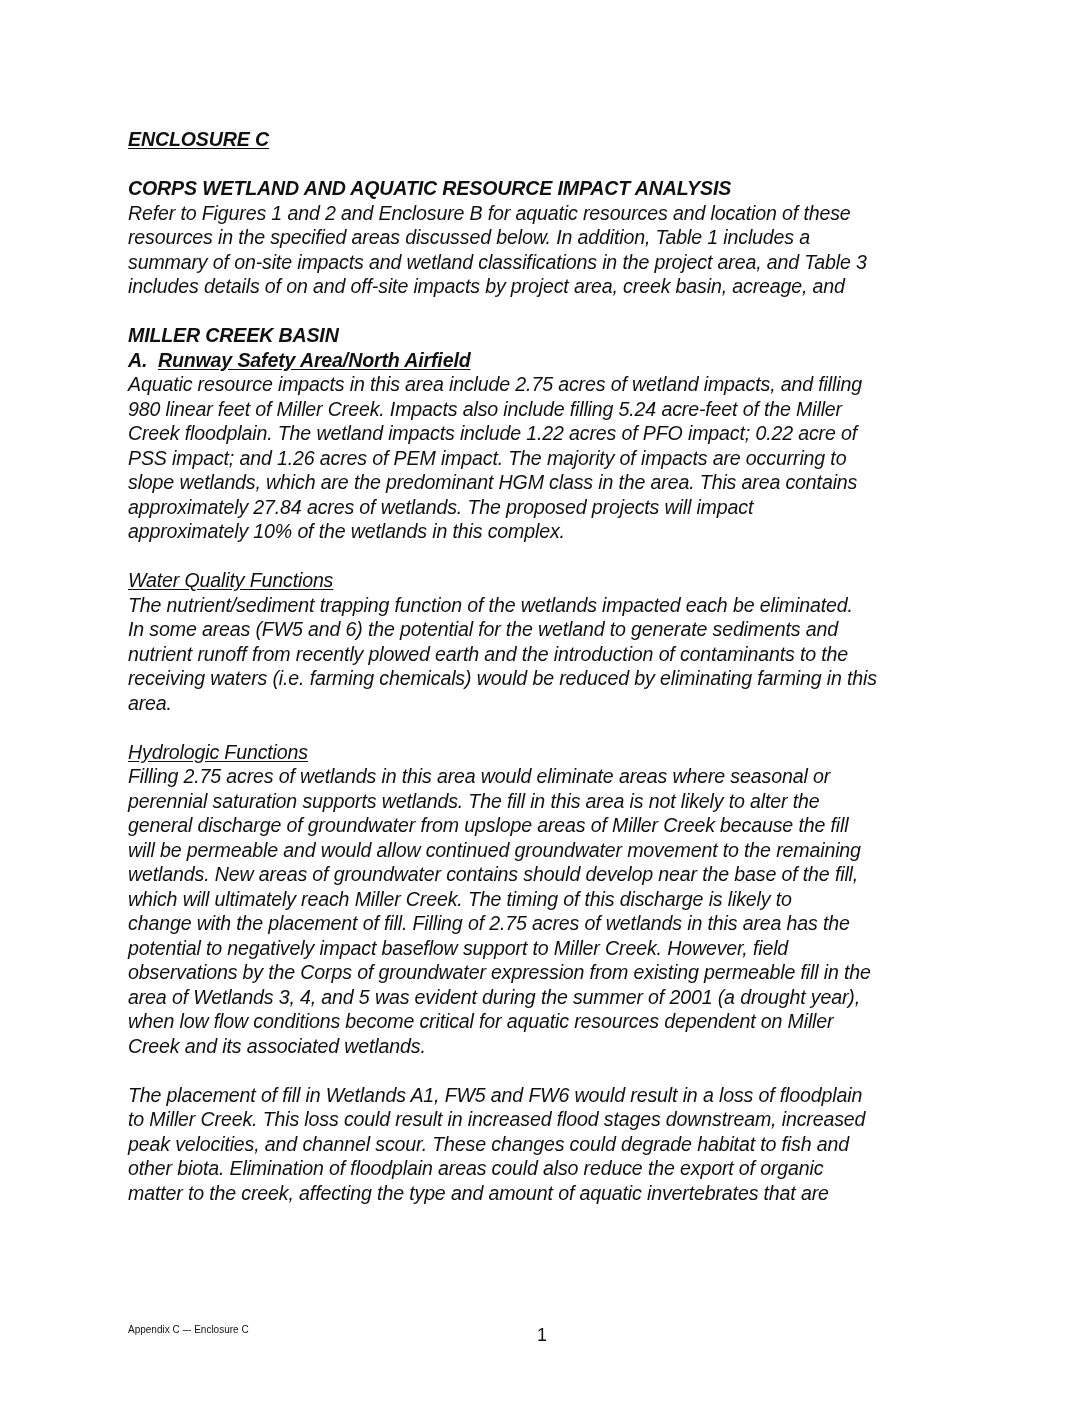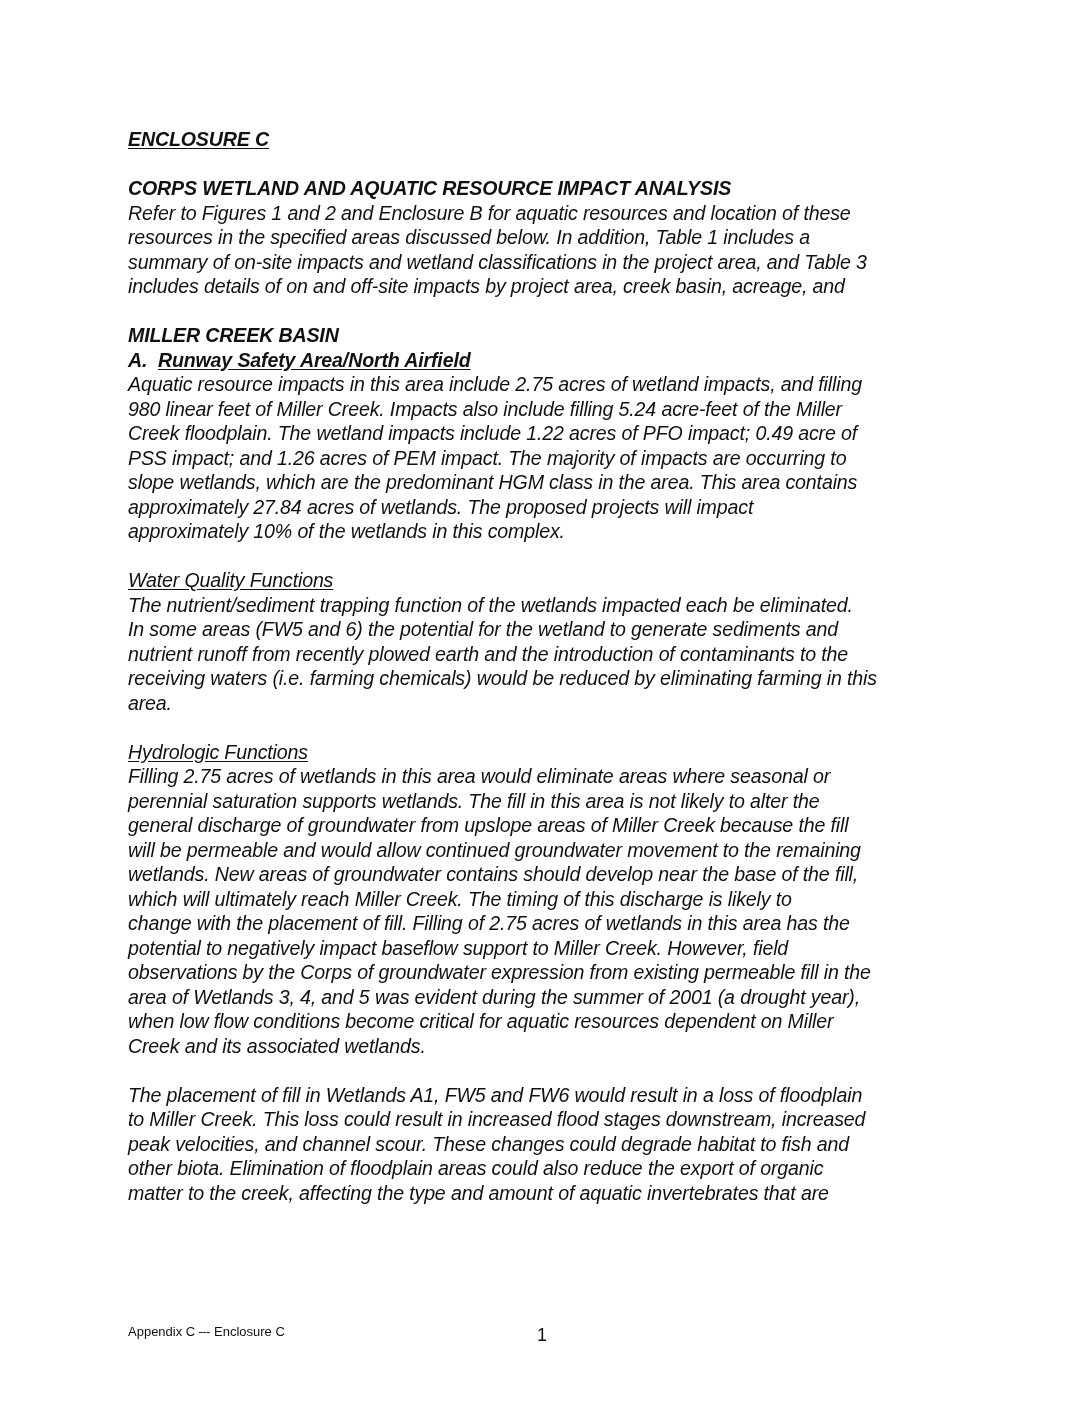--- a/index.html
+++ b/index.html
@@ -9,21 +9,21 @@
     }
     .page-body {
       position: absolute; left: 128px; top: 127px; width: 850px;
       font-size: 19.6px; line-height: 24.5px; letter-spacing: -0.15px; font-style: italic;
     }
     .line { display: block; white-space: nowrap; }
     .bold { font-weight: bold; }
     .u { text-decoration: underline; text-underline-offset: 2px; }
     .blank { height: 24.5px; }
     .footer-left {
-      position: absolute; left: 128px; top: 1324px; font-size: 13px; color: #111;
+      position: absolute; left: 128px; top: 1324px; font-size: 10px; color: #111;
     }
     .footer-page {
       position: absolute; left: 537px; top: 1325px; font-size: 18px; color: #111;
     }
   </style>
 </head>
 <body>
 
 <div class="page-body">
   <span class="line bold u">ENCLOSURE C</span>
@@ -34,21 +34,21 @@
     <span class="line">resources in the specified areas discussed below.  In addition, Table 1 includes a</span>
     <span class="line">summary of on-site impacts and wetland classifications in the project area, and Table 3</span>
     <span class="line">includes details of on and off-site impacts by project area, creek basin, acreage, and</span>
   </div>
   <div class="blank"></div>
   <span class="line bold">MILLER CREEK BASIN</span>
   <span class="line bold"><span>A.</span>&nbsp;&nbsp;<span class="u">Runway Safety Area/North Airfield</span></span>
   <div>
     <span class="line">Aquatic resource impacts in this area include 2.75 acres of wetland impacts, and filling</span>
     <span class="line">980 linear feet of Miller Creek.  Impacts also include filling 5.24 acre-feet of the Miller</span>
-    <span class="line">Creek floodplain.  The wetland impacts include 1.22 acres of PFO impact; 0.49 acre of</span>
+    <span class="line">Creek floodplain.  The wetland impacts include 1.22 acres of PFO impact; 0.22 acre of</span>
     <span class="line">PSS impact; and 1.26 acres of PEM impact.  The majority of impacts are occurring to</span>
     <span class="line">slope wetlands, which are the predominant HGM class in the area.  This area contains</span>
     <span class="line">approximately 27.84 acres of wetlands.  The proposed projects will impact</span>
     <span class="line">approximately 10% of the wetlands in this complex.</span>
   </div>
   <div class="blank"></div>
   <span class="line u">Water Quality Functions</span>
   <div>
     <span class="line">The nutrient/sediment trapping function of the wetlands impacted each be eliminated.</span>
     <span class="line">In some areas (FW5 and 6) the potential for the wetland to generate sediments and</span>

